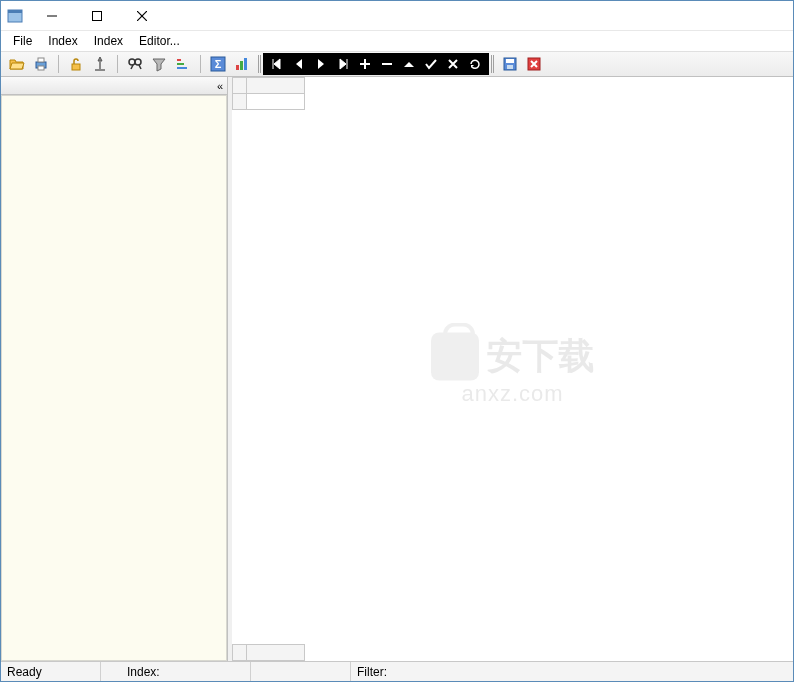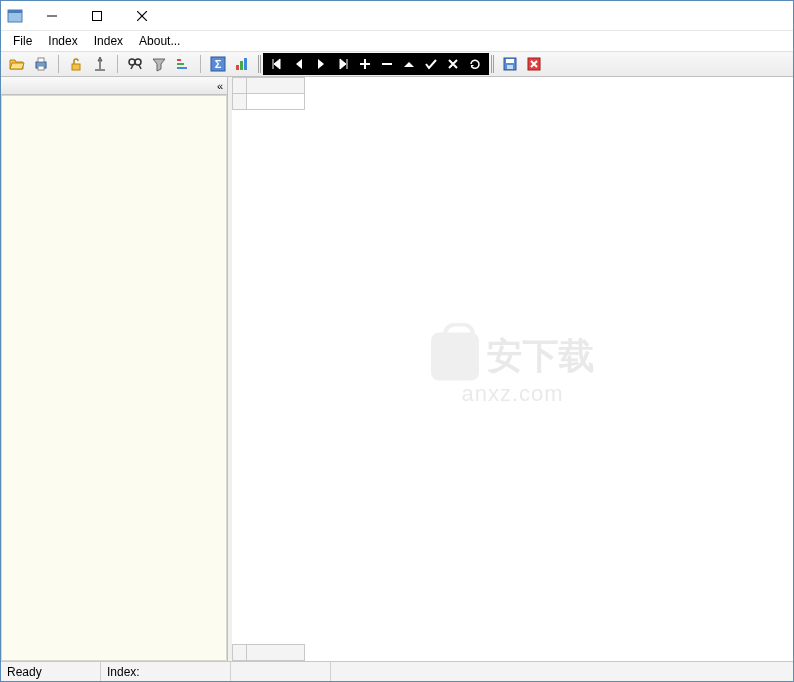--- a/index.html
+++ b/index.html
@@ -184,21 +184,21 @@
   font-size: 12px;
 }
 .status-cell {
   padding: 0 6px;
   border-right: 1px solid #d0d0d0;
   height: 100%;
   display: flex;
   align-items: center;
 }
 .status-cell.c1 { width: 100px; }
-.status-cell.c2 { width: 130px; }
+.status-cell.c2 { width: 130px; margin-left: 20px; }
 .status-cell.c3 { width: 100px; border-right: 1px solid #d0d0d0;}
 .status-cell.c4 { flex: 1; border-right: none; }
 
 
 .ic { width: 16px; height: 16px; }
 </style>
 </head>
 <body>
 
 <div class="titlebar">
@@ -225,21 +225,21 @@
           <line x1="10" y1="0" x2="0" y2="10" stroke="#000" stroke-width="1.2"></line>
         </svg>
     </div>
   </div>
 </div>
 
 <div class="menubar">
   <div class="menu-item">File</div>
   <div class="menu-item">Index</div>
   <div class="menu-item">Index</div>
-  <div class="menu-item">About...</div>
+  <div class="menu-item">Editor...</div>
 </div>
 
 <div class="toolbars">
   <div class="tb-group">
     <div class="tb-btn">
       <svg class="ic" viewBox="0 0 16 16">
           <path d="M1 4 h5 l1 2 h7 v7 H1 z" fill="#f5c04a" stroke="#b8860b"></path>
           <path d="M3 7 h12 l-2 6 H1 z" fill="#ffe08a" stroke="#b8860b"></path>
         </svg>
     </div>
@@ -421,13 +421,14 @@
         </div>
       <div class="wm-bottom">anxz.com</div>
     </div>
   </div>
 </div>
 
 <div class="statusbar">
   <div class="status-cell c1">Ready</div>
   <div class="status-cell c2">Index:</div>
   <div class="status-cell c3"></div>
+  <div class="status-cell c4">Filter:</div>
 </div>
 
 </body></html>

